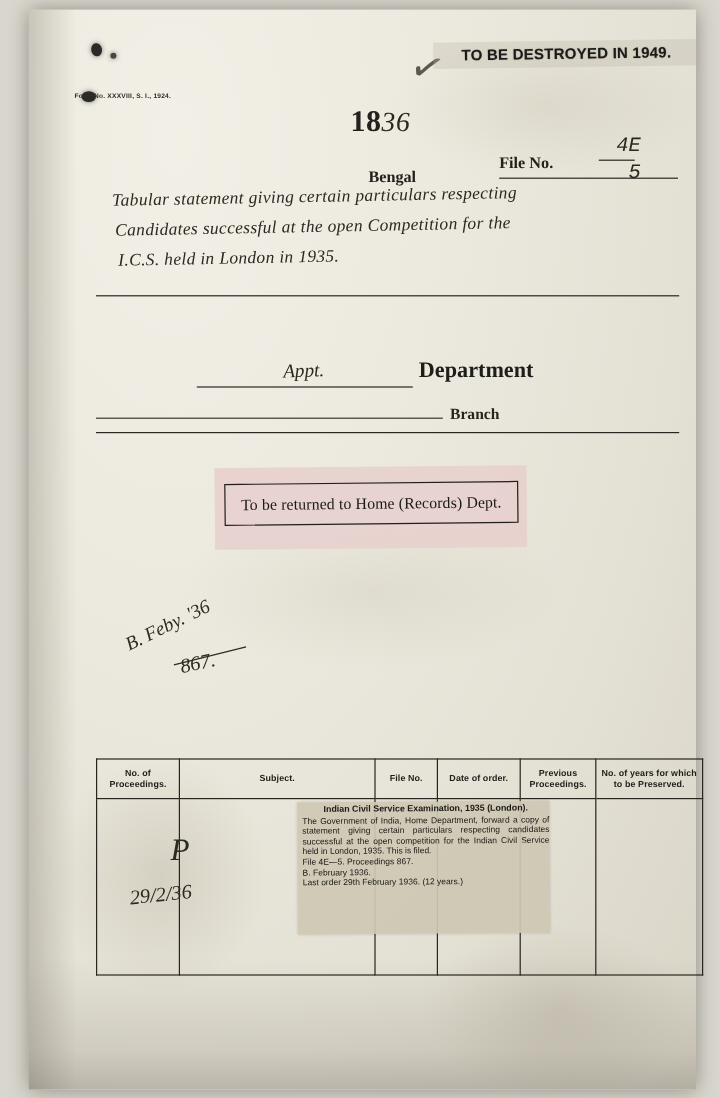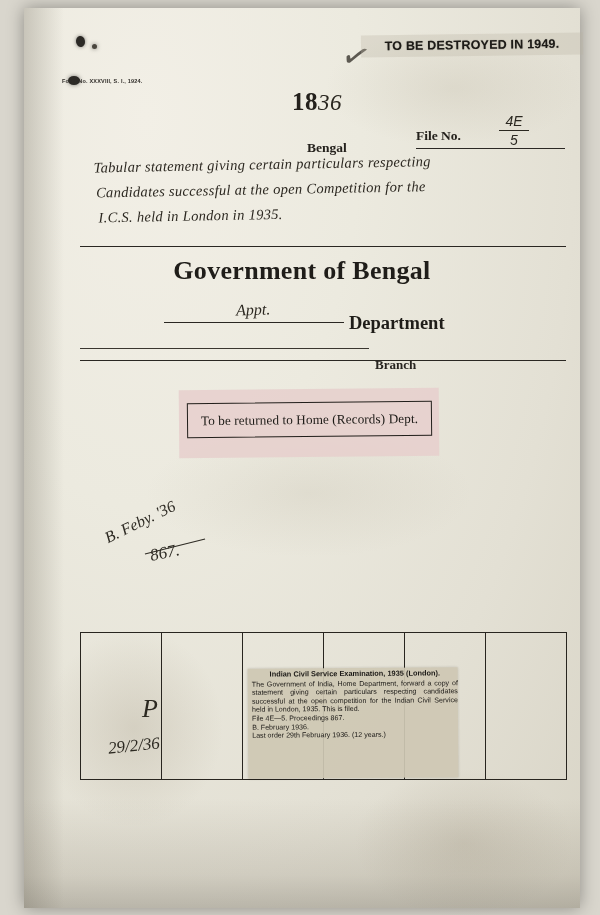--- a/index.html
+++ b/index.html
@@ -137,24 +137,24 @@
     left: 392px;
     top: 140px;
     width: 149px;
     border-bottom: 1.4px solid #2b2824;
   }
   .fileno-value {
     position: absolute;
     left: 470px;
     top: 106px;
     width: 40px;
-    text-align: center;
-    font-family: Liberation Sans, sans-serif;
-    font-style: italic;
-    font-size: 14px;
+    text-align: right;
+    font-family: Liberation Mono, monospace;
+    font-style: italic;
+    font-size: 17px;
     color: #2a2720;
     line-height: 1.0;
   }
   .fileno-value .frac-bar {
     display: block;
     width: 30px;
     margin: 2px auto;
     border-bottom: 1.3px solid #2b2820;
   }
 
@@ -198,21 +198,21 @@
   .dept-rule {
     position: absolute;
     left: 140px;
     top: 314px;
     width: 180px;
     border-bottom: 1.4px solid #2a2722;
   }
   .dept-word {
     position: absolute;
     left: 325px;
-    top: 305px;
+    top: 291px;
     font-size: 18.5px;
     font-weight: bold;
     color: #1f1d19;
   }
   .dept-hand {
     position: absolute;
     left: 212px;
     top: 293px;
     font-family: "Liberation Serif", serif;
     font-style: italic;
@@ -228,21 +228,20 @@
     width: 289px;
     border-bottom: 1.2px solid #3a362f;
   }
   .branch-word {
     position: absolute;
     left: 351px;
     top: 329px;
     font-size: 13px;
     font-weight: bold;
     color: #272420;
-    margin-top: 20px;
   }
   .rule-under-branch {
     position: absolute;
     left: 56px;
     top: 352px;
     width: 486px;
     border-bottom: 1.6px solid #2a2722;
   }
 
   
@@ -441,41 +440,48 @@
     </div>
 
     <div class="hand-subject">
       <div>Tabular statement giving certain particulars respecting</div>
       <div>Candidates successful at the open Competition for the</div>
       <div>I.C.S. held in London in 1935.</div>
     </div>
 
     <div class="rule-top"></div>
 
-    <div class="govt-title">Government of Bengal</div>
 
     <div class="dept-rule"></div>
     <div class="dept-hand">Appt.</div>
     <div class="dept-word">Department</div>
 
     <div class="branch-rule"></div>
     <div class="branch-word">Branch</div>
     <div class="rule-under-branch"></div>
 
     <div class="return-label-bg"></div>
     <div class="return-label-box">
       <span>To be returned to Home (Records) Dept.</span>
     </div>
 
     <div class="diag-note">B. Feby. '36</div>
     <div class="diag-underline"></div>
     <div class="diag-note-2">867.</div>
 
     <table class="tbl">
       <tbody>
+          <tr class="head">
+        <td style="width:66px;">No. of Proceedings.</td>
+        <td style="width:160px;">Subject.</td>
+        <td style="width:49px;">File No.</td>
+        <td style="width:66px;">Date of order.</td>
+        <td style="width:60px;">Previous Proceedings.</td>
+        <td style="width:86px;">No. of years for which to be Preserved.</td>
+      </tr>
       <tr class="body">
         <td></td>
         <td></td>
         <td></td>
         <td></td>
         <td></td>
         <td></td>
       </tr>
     </tbody>
       </table>

